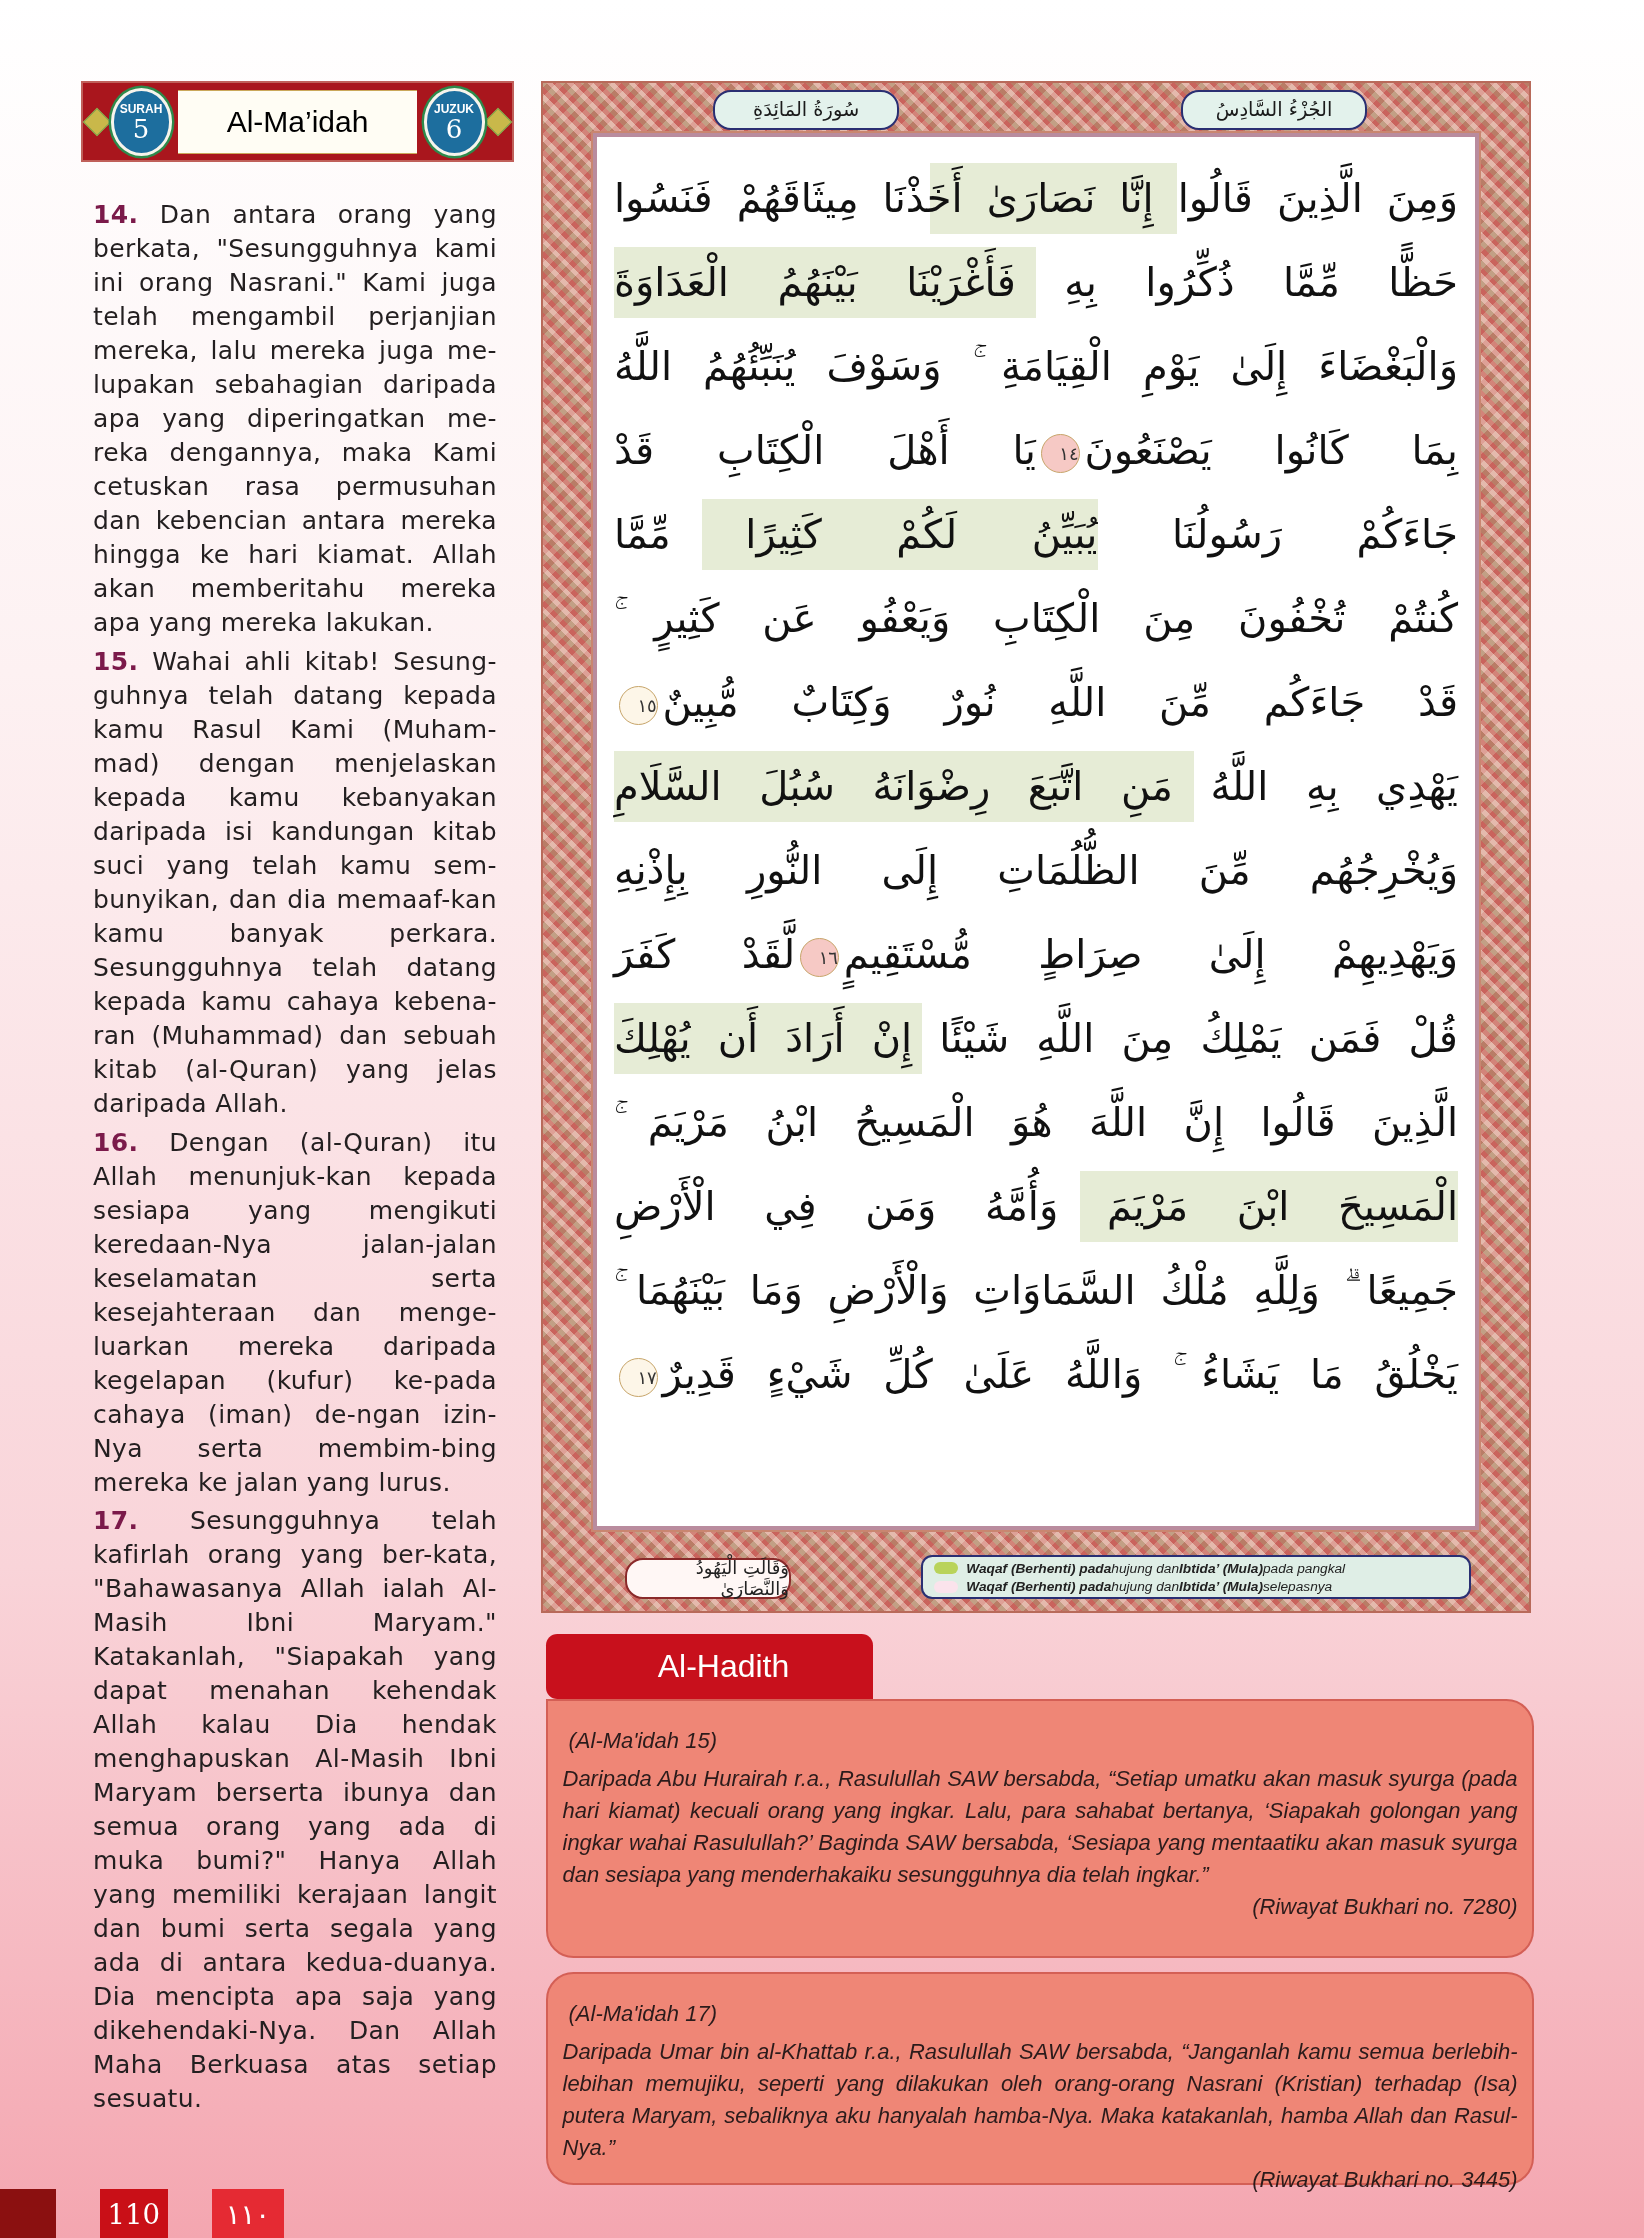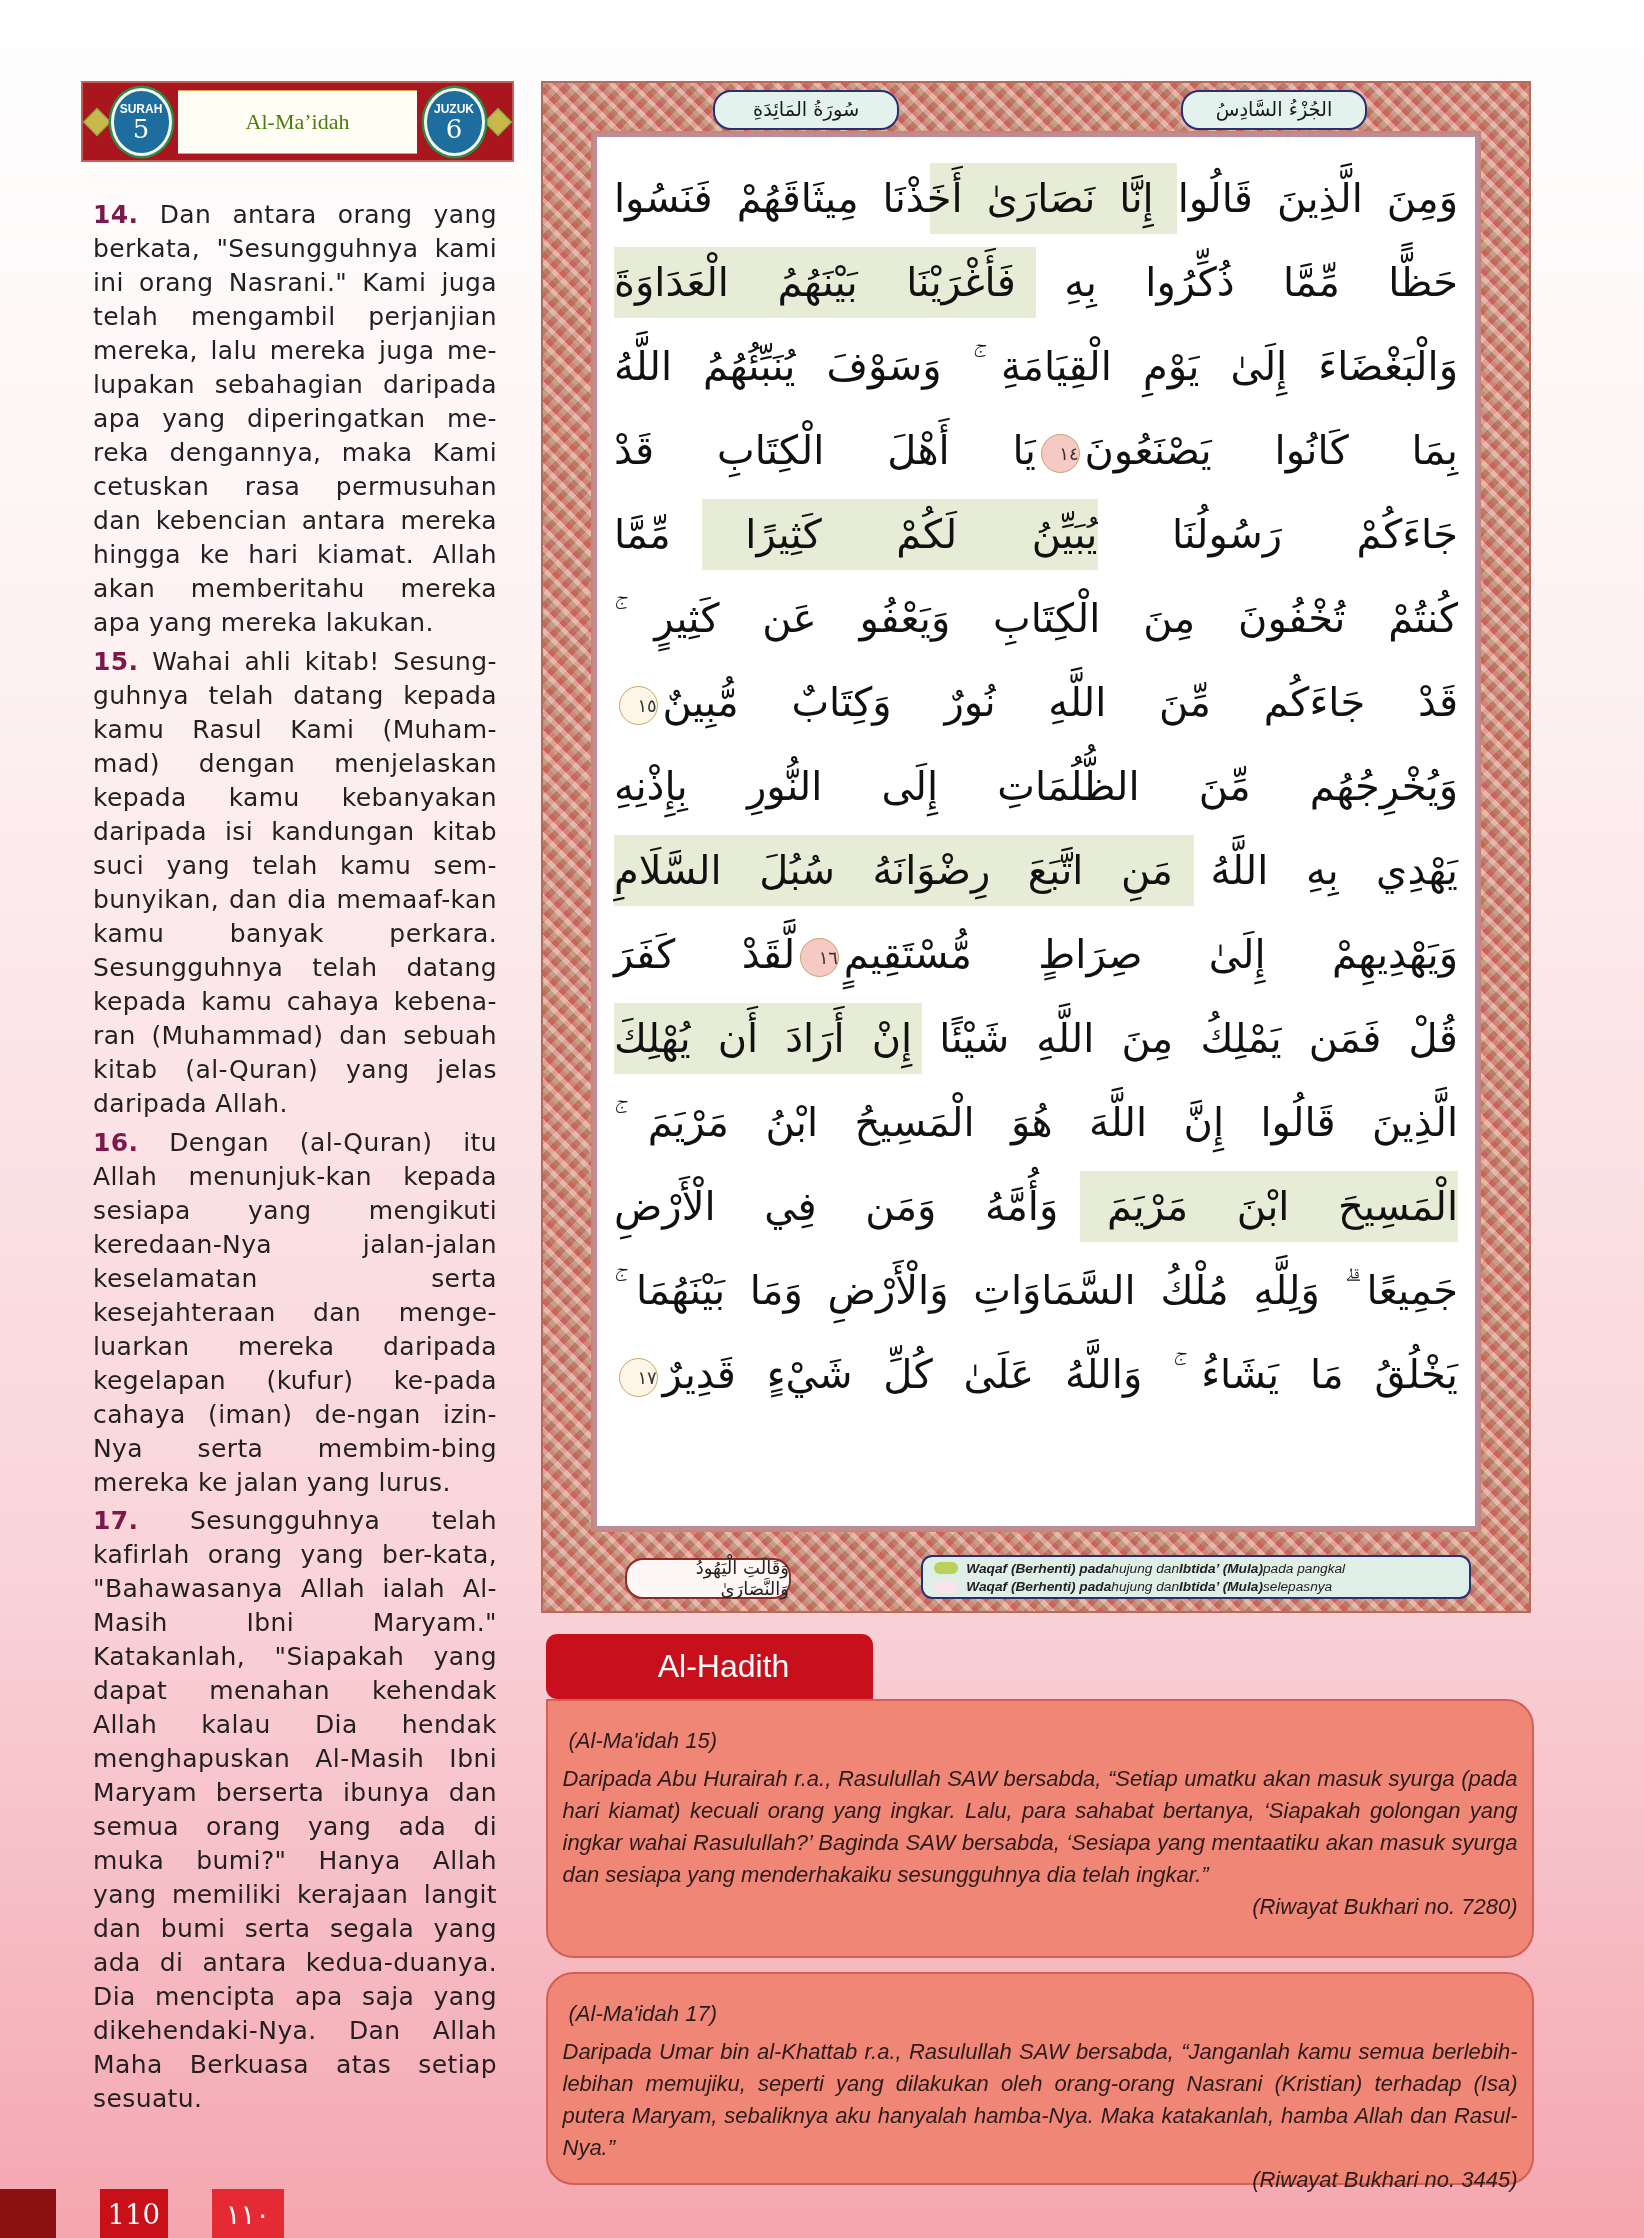--- a/index.html
+++ b/index.html
@@ -11,21 +11,21 @@
   
   .banner {
     position: absolute; left: 81px; top: 81px; width: 433px; height: 81px;
     background: #a9161d; border: 2.4px solid #c0605a; box-sizing: border-box;
   }
   .banner .inner {
     position: absolute; left: 95px; right: 95px; top: 6.5px; bottom: 6.5px;
     background: #fffdf4; border-top: 1.6px solid #caa85a; border-bottom: 1.6px solid #caa85a;
     display: flex; align-items: center; justify-content: center;
   }
-  .banner .title { font-family: Liberation Serif, serif; font-size: 22px; color: #4d7c0f; }
+  .banner .title { font-family: Liberation Sans, sans-serif; font-size: 30px; color: #000000; }
   .badge {
     position: absolute; top: 4.8px; width: 61px; height: 68px; background: #1d6e9e;
     border: 3.2px solid #f7f4ec; border-radius: 31px / 34px; box-shadow: 0 0 0 2.4px #2e8a4c;
     color: #fff; display: flex; flex-direction: column; align-items: center; justify-content: center;
     box-sizing: border-box;
   }
   .badge.left { left: 27.5px; } .badge.right { right: 27.5px; }
   .badge .lbl { font-family: "Liberation Sans", sans-serif; font-size: 12px; font-weight: bold; }
   .badge .num { font-family: "DejaVu Serif", serif; font-size: 26px; line-height: 26px; }
   .orn { position: absolute; top: 29px; width: 18px; height: 18px; background: #c9b84a; transform: rotate(45deg); border: 1.6px solid #7ba04a; }
@@ -153,22 +153,22 @@
   <div class="cartouche cart-juz">الجُزْءُ السَّادِسُ</div>
   <div class="frame-inner-border"></div>
   <div class="quran" id="quran">
       <div class="qline"><div class="hl" style="left: 38%; width: 28%;"></div><span class="qtext">وَمِنَ الَّذِينَ قَالُوا إِنَّا نَصَارَىٰ أَخَذْنَا مِيثَاقَهُمْ فَنَسُوا</span></div>
       <div class="qline"><div class="hl" style="left: 2%; width: 48%;"></div><span class="qtext">حَظًّا مِّمَّا ذُكِّرُوا بِهِ فَأَغْرَيْنَا بَيْنَهُمُ الْعَدَاوَةَ</span></div>
       <div class="qline"><span class="qtext">وَالْبَغْضَاءَ إِلَىٰ يَوْمِ الْقِيَامَةِ ۚ وَسَوْفَ يُنَبِّئُهُمُ اللَّهُ</span></div>
       <div class="qline"><span class="qtext">بِمَا كَانُوا يَصْنَعُونَ</span><span class="vmark">١٤</span><span class="qtext">يَا أَهْلَ الْكِتَابِ قَدْ</span></div>
       <div class="qline"><div class="hl" style="left: 12%; width: 45%;"></div><span class="qtext">جَاءَكُمْ رَسُولُنَا يُبَيِّنُ لَكُمْ كَثِيرًا مِّمَّا</span></div>
       <div class="qline"><span class="qtext">كُنتُمْ تُخْفُونَ مِنَ الْكِتَابِ وَيَعْفُو عَن كَثِيرٍ ۚ</span></div>
       <div class="qline"><span class="qtext">قَدْ جَاءَكُم مِّنَ اللَّهِ نُورٌ وَكِتَابٌ مُّبِينٌ</span><span class="vmark cream">١٥</span></div>
+      <div class="qline"><div class="hl" style="left: 2%; width: 66%;"></div><span class="qtext">يَهْدِي بِهِ اللَّهُ مَنِ اتَّبَعَ رِضْوَانَهُ سُبُلَ السَّلَامِ</span></div>
       <div class="qline"><span class="qtext">وَيُخْرِجُهُم مِّنَ الظُّلُمَاتِ إِلَى النُّورِ بِإِذْنِهِ</span></div>
-      <div class="qline"><div class="hl" style="left: 2%; width: 66%;"></div><span class="qtext">يَهْدِي بِهِ اللَّهُ مَنِ اتَّبَعَ رِضْوَانَهُ سُبُلَ السَّلَامِ</span></div>
       <div class="qline"><span class="qtext">وَيَهْدِيهِمْ إِلَىٰ صِرَاطٍ مُّسْتَقِيمٍ</span><span class="vmark">١٦</span><span class="qtext">لَّقَدْ كَفَرَ</span></div>
       <div class="qline"><div class="hl" style="left: 2%; width: 35%;"></div><span class="qtext">قُلْ فَمَن يَمْلِكُ مِنَ اللَّهِ شَيْئًا إِنْ أَرَادَ أَن يُهْلِكَ</span></div>
       <div class="qline"><span class="qtext">الَّذِينَ قَالُوا إِنَّ اللَّهَ هُوَ الْمَسِيحُ ابْنُ مَرْيَمَ ۚ</span></div>
       <div class="qline"><div class="hl" style="left: 55%; width: 43%;"></div><span class="qtext">الْمَسِيحَ ابْنَ مَرْيَمَ وَأُمَّهُ وَمَن فِي الْأَرْضِ</span></div>
       <div class="qline"><span class="qtext">جَمِيعًا ۗ وَلِلَّهِ مُلْكُ السَّمَاوَاتِ وَالْأَرْضِ وَمَا بَيْنَهُمَا ۚ</span></div>
       <div class="qline"><span class="qtext">يَخْلُقُ مَا يَشَاءُ ۚ وَاللَّهُ عَلَىٰ كُلِّ شَيْءٍ قَدِيرٌ</span><span class="vmark cream">١٧</span></div>
     </div>
   <div class="footer-row">
     <div class="catchword">وَقَالَتِ الْيَهُودُ وَالنَّصَارَىٰ</div>
     <div class="legend">

